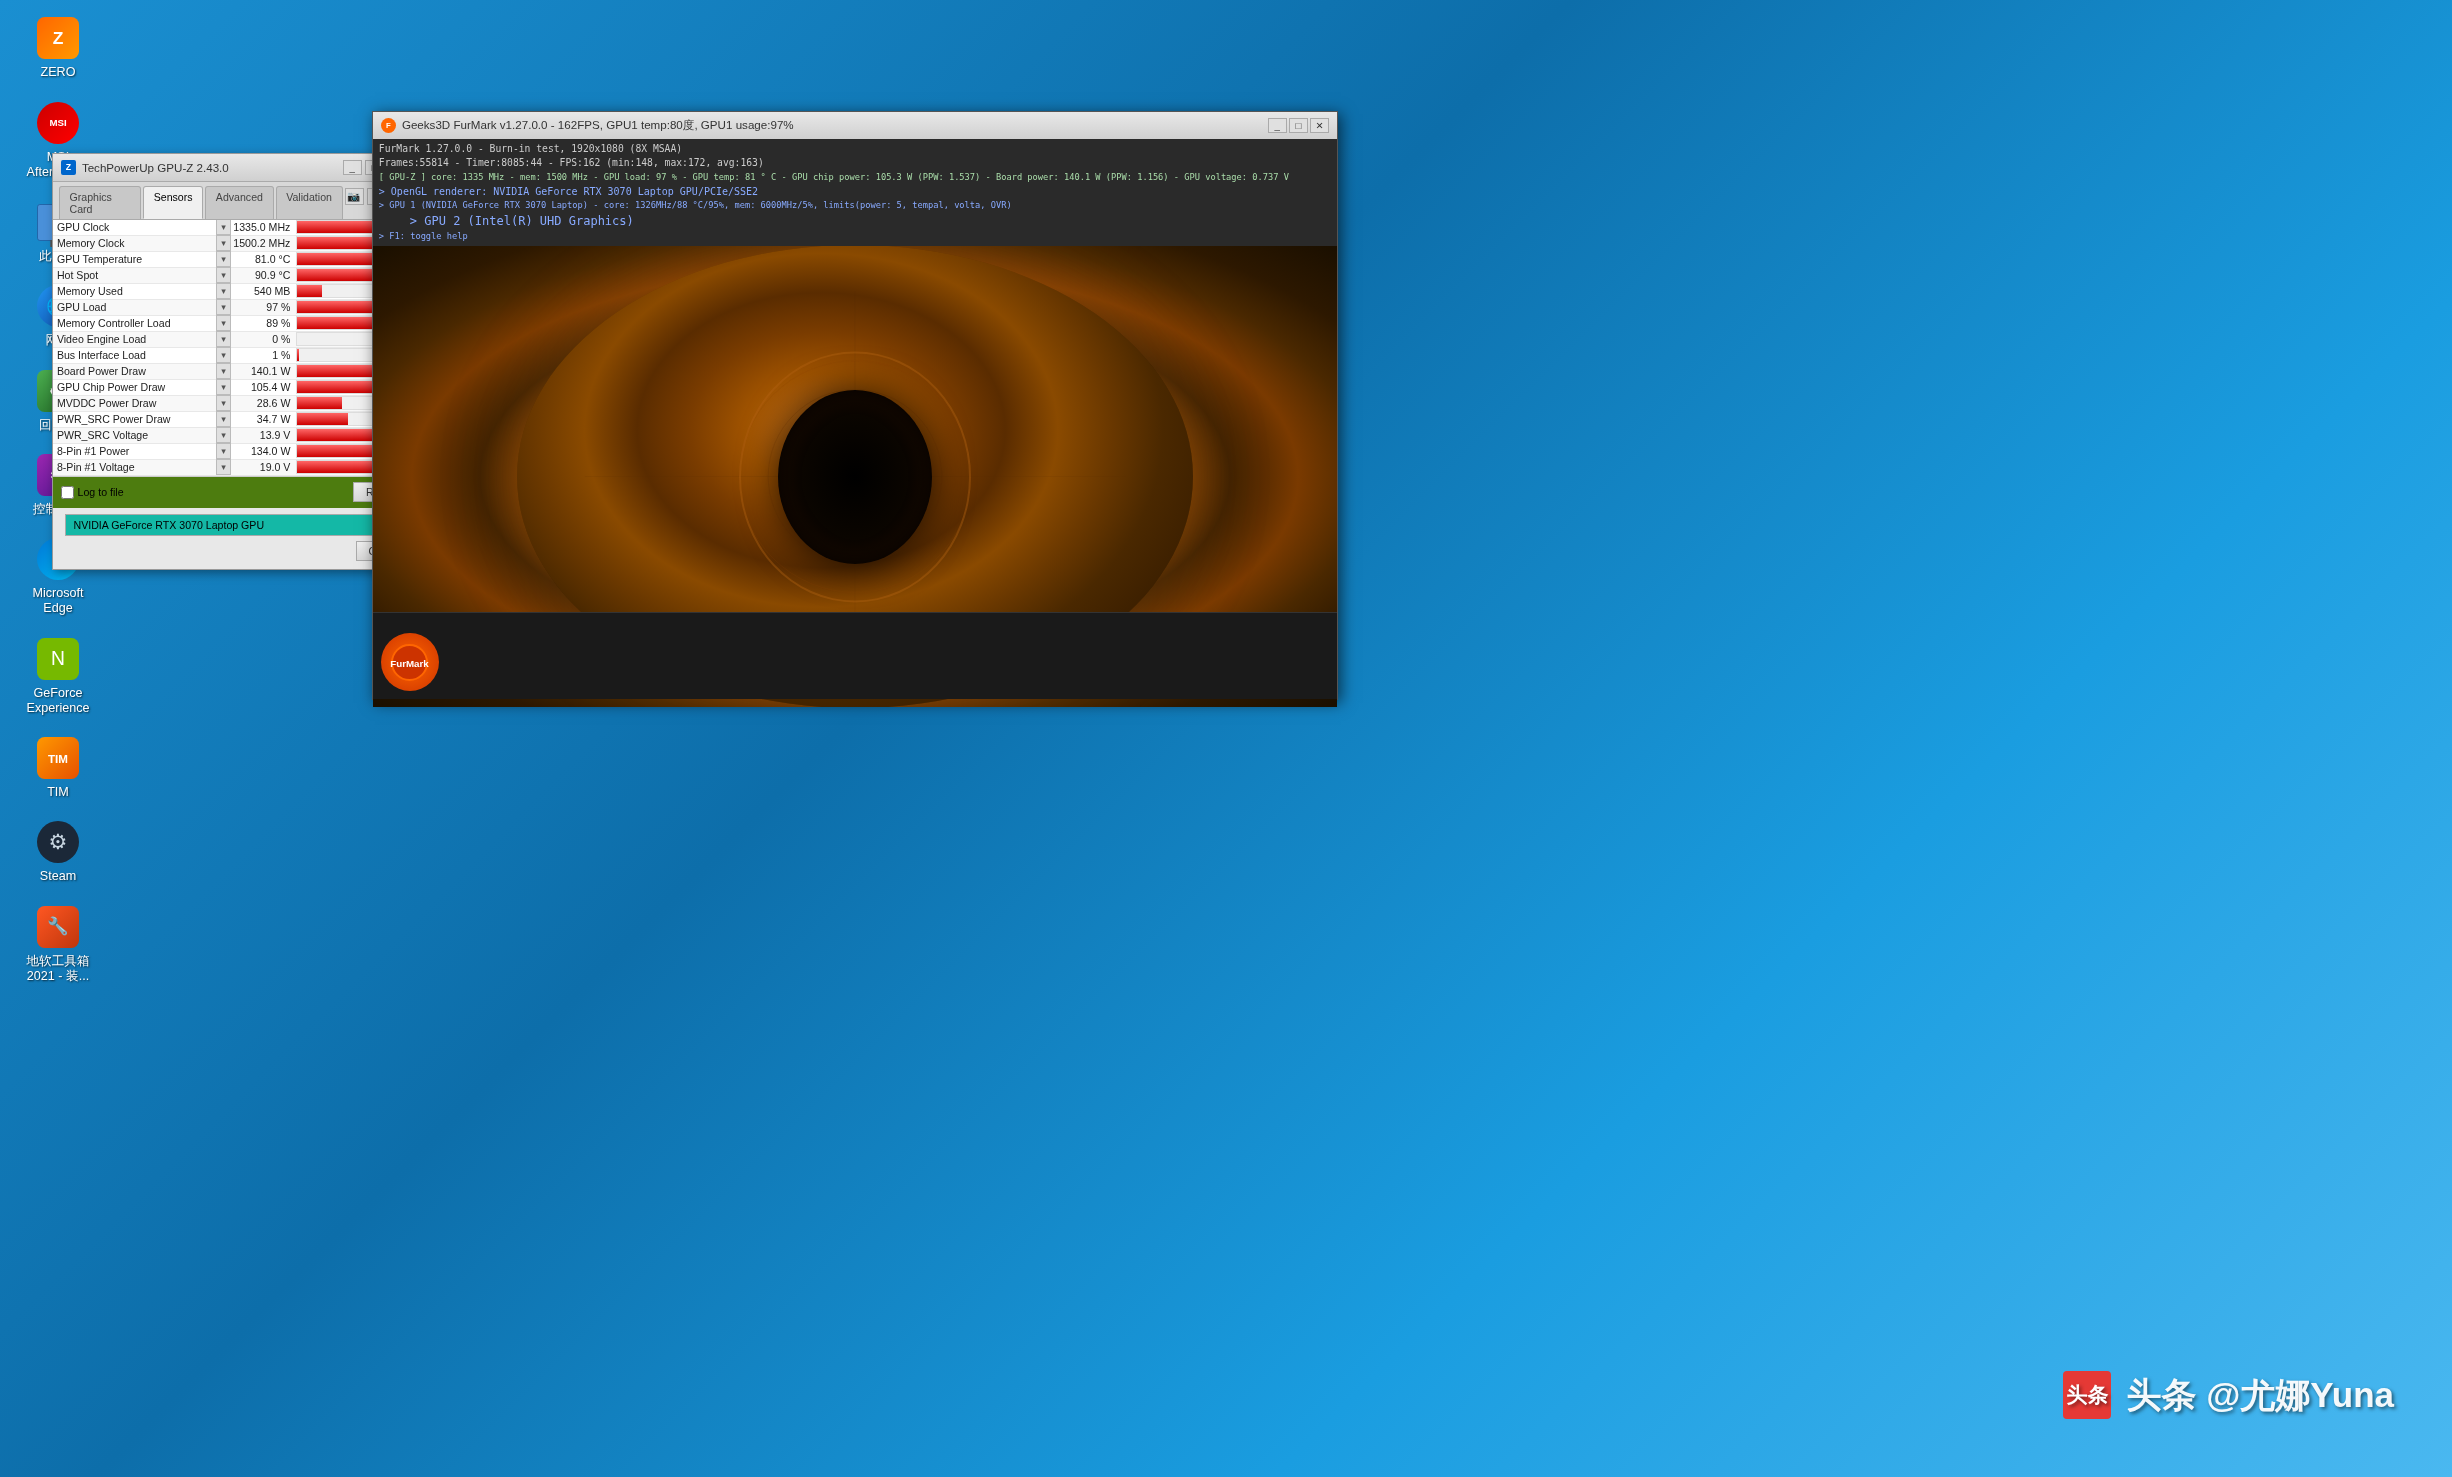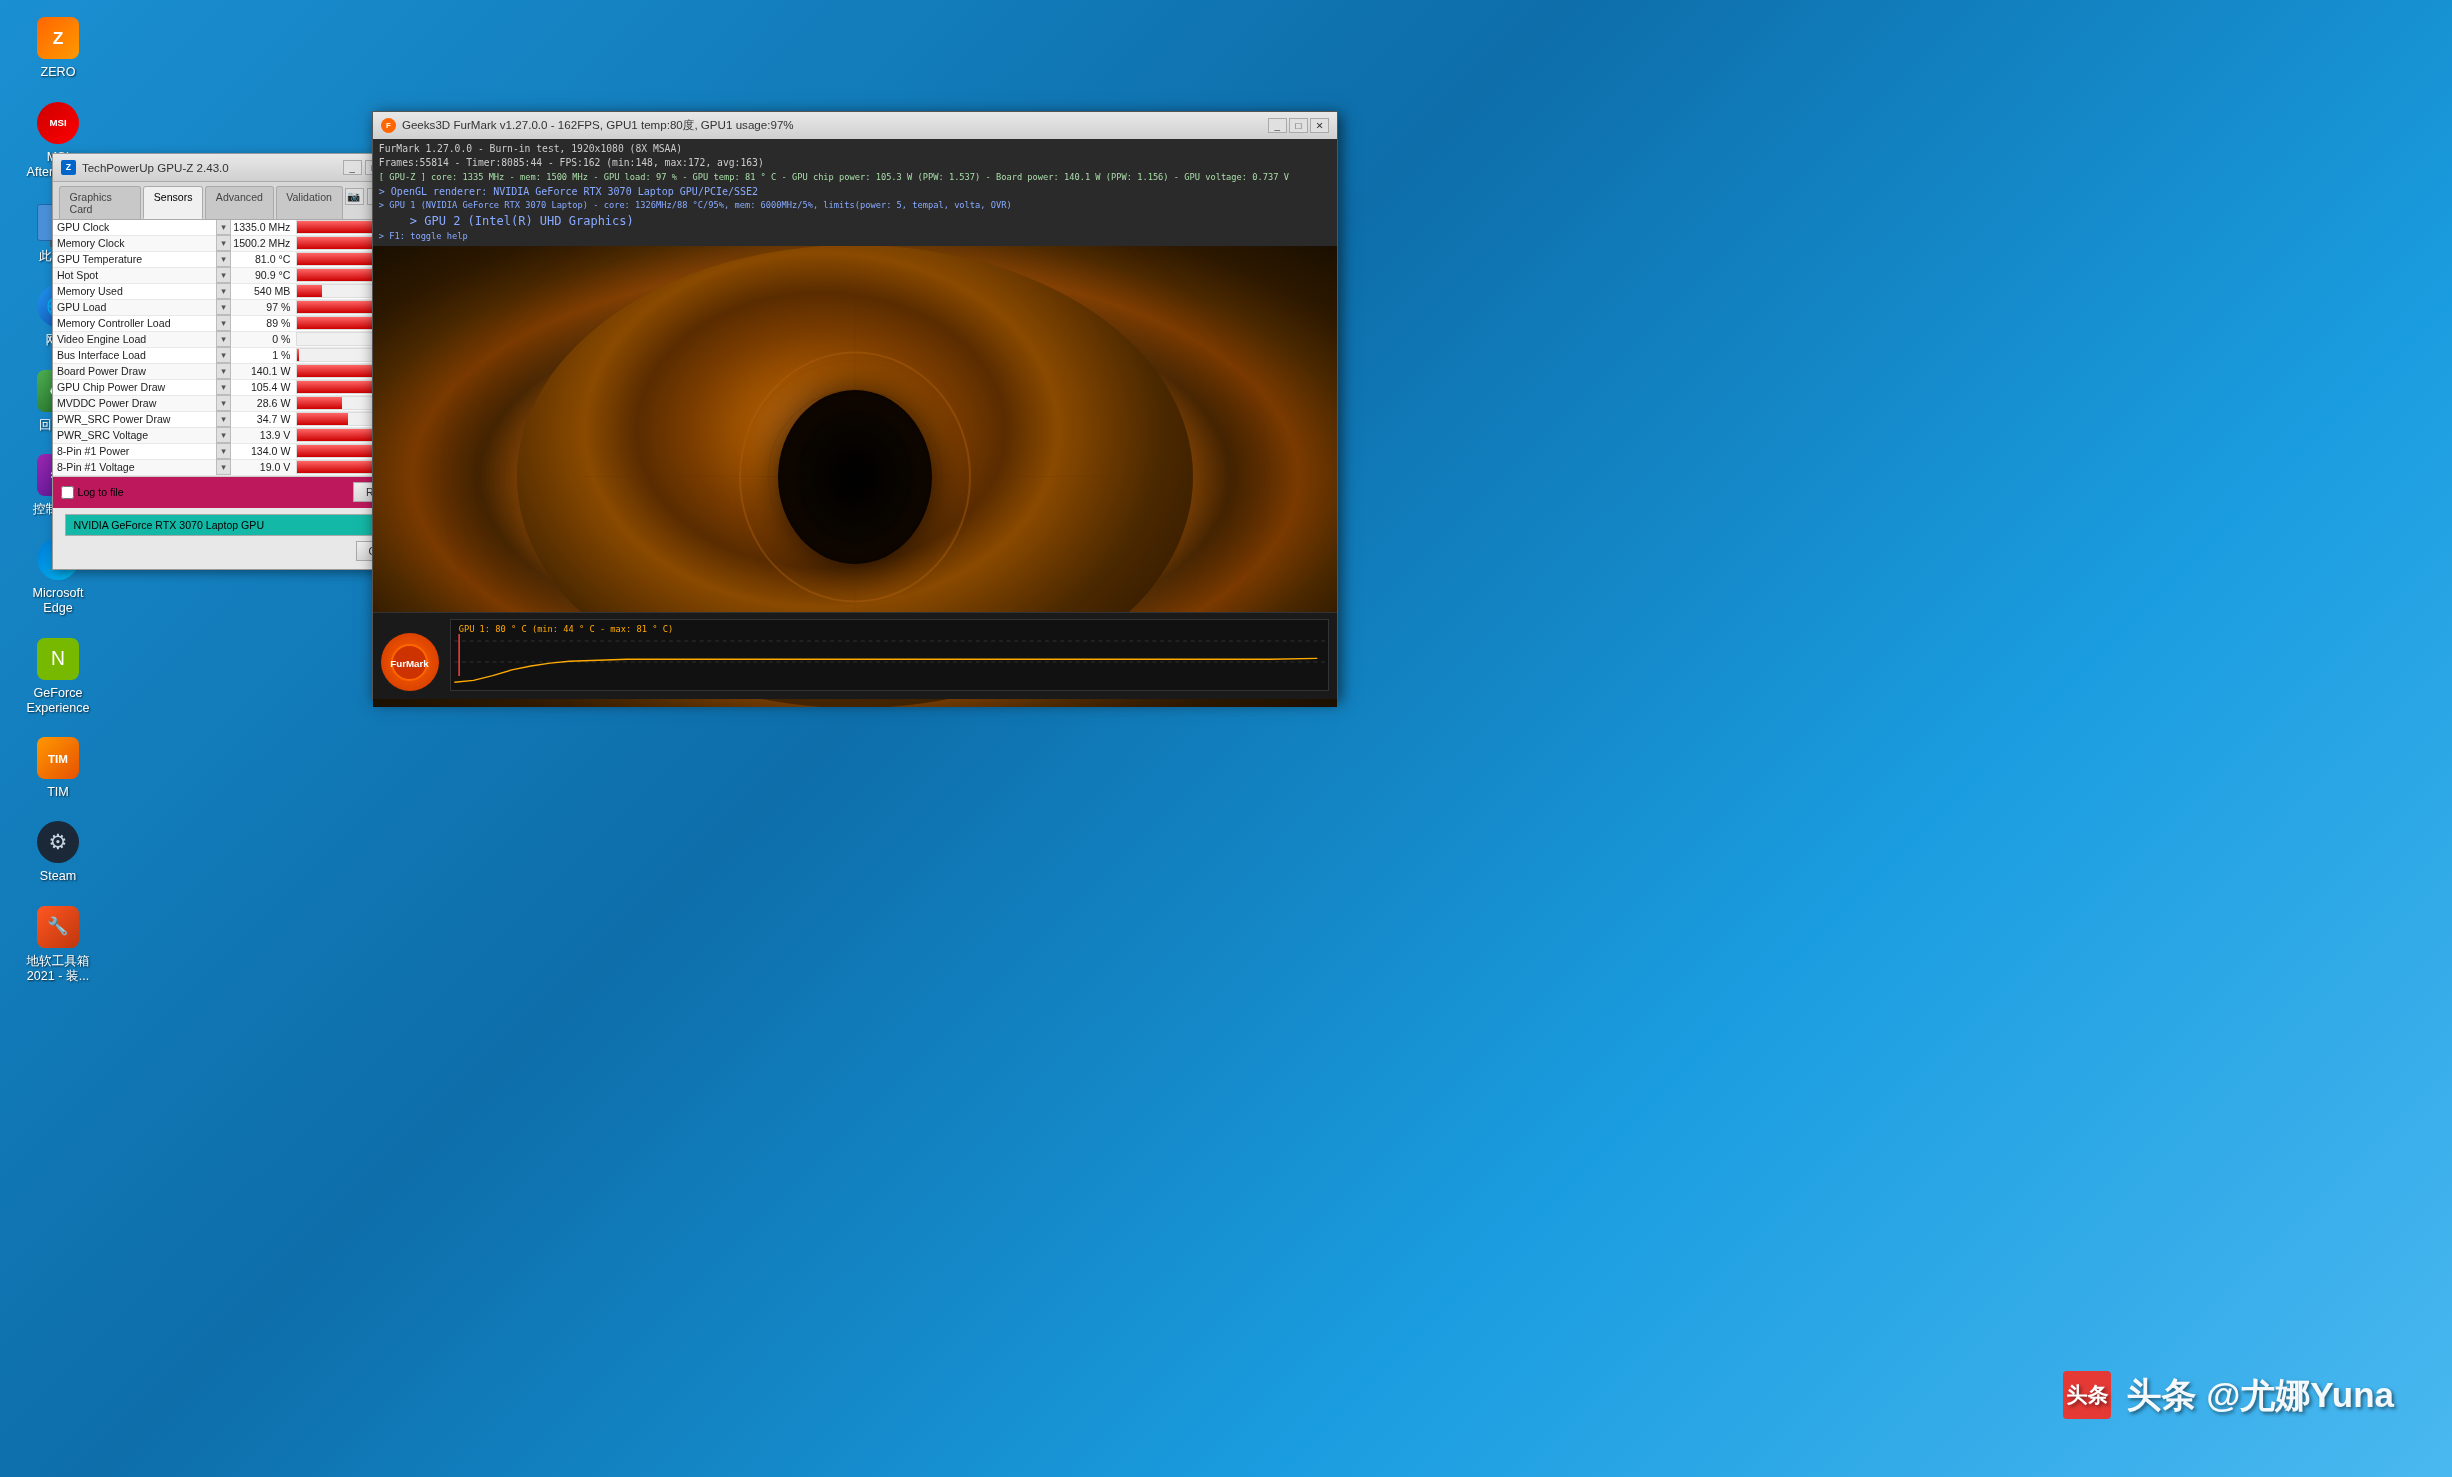--- a/index.html
+++ b/index.html
@@ -332,21 +332,21 @@
       border: 1px solid #ddd;
       margin-left: 1.9px;
     }
     .sensor-bar {
       height: 100%;
       background: linear-gradient(180deg, #ff6666, #cc0000);
     }
 
     .gpuz-footer {
       padding: 5.8px 7.7px;
-      background: #be185d;
+      background: #4d7c0f;
       border-top: 1px solid #ccc;
       display: flex;
       align-items: center;
       justify-content: space-between;
     }
     .gpuz-log-checkbox {
       display: flex;
       align-items: center;
       gap: 3.9px;
       font-size: 10.6px;
@@ -885,33 +885,20 @@
     </div>
   </div>
 
   <div class="furmark-bottom-bar">
     <div class="furmark-logo-bottom">
       <svg width="39" height="39" viewBox="0 0 40 40" style="font-size:9px">
         <circle cx="20" cy="20" r="18" fill="#cc3300" stroke="#ff6600" stroke-width="2"></circle>
         <text x="20" y="25" text-anchor="middle" fill="white" font-size="10" font-weight="bold">FurMark</text>
       </svg>
     </div>
-    <div class="furmark-graph-area">
-      <div class="furmark-graph-label">GPU 1: 80 ° C (min: 44 ° C - max: 81 ° C)</div>
-
-      <svg width="100%" height="100%" style="position:absolute; bottom:0; left:0;" viewBox="0 0 908 73">
-
-        <line x1="0" y1="30%" x2="100%" y2="30%" stroke="#333" stroke-width="1" stroke-dasharray="4,4"></line>
-        <line x1="0" y1="60%" x2="100%" y2="60%" stroke="#333" stroke-width="1" stroke-dasharray="4,4"></line>
-
-        <polyline points="0,65 20,63 40,58 60,52 80,48 100,45 120,43 150,42 180,41 200,41 230,41 260,41 300,41 350,41 400,41 450,41 500,41 550,41 600,41 650,41 700,41 750,41 800,41 850,41 900,40" fill="none" stroke="#ffaa00" stroke-width="1.5"></polyline>
-
-        <line x1="5" y1="20%" x2="5" y2="80%" stroke="#ff4444" stroke-width="1.5"></line>
-      </svg>
-    </div>
   </div>
 </div>
 
 <div class="watermark">
   <div class="watermark-logo">头条</div>
   <span style="font-size:35px; color:rgba(255,255,255,0.95);">
     <span>头条</span>&nbsp;<span>@尤娜Yuna</span>
   </span>
 </div>
 

